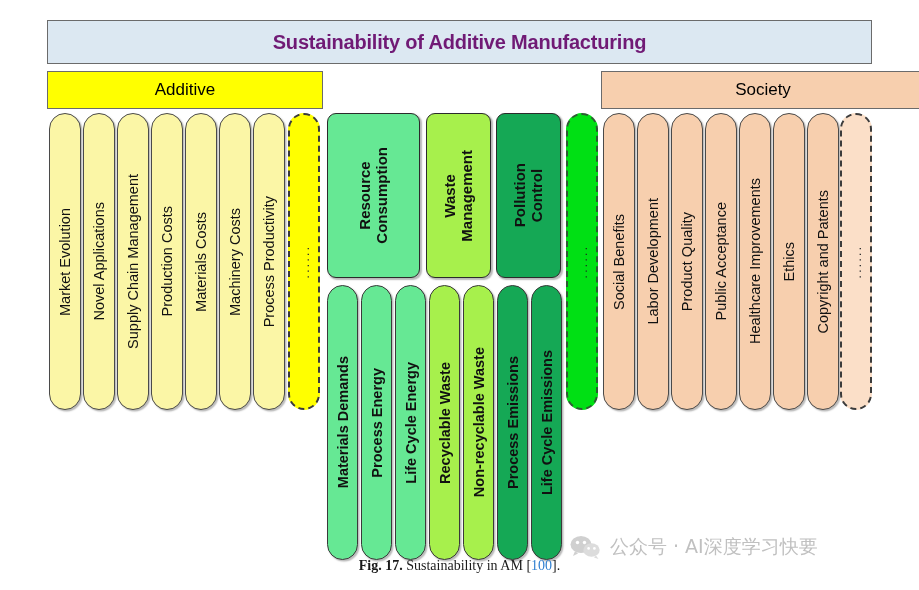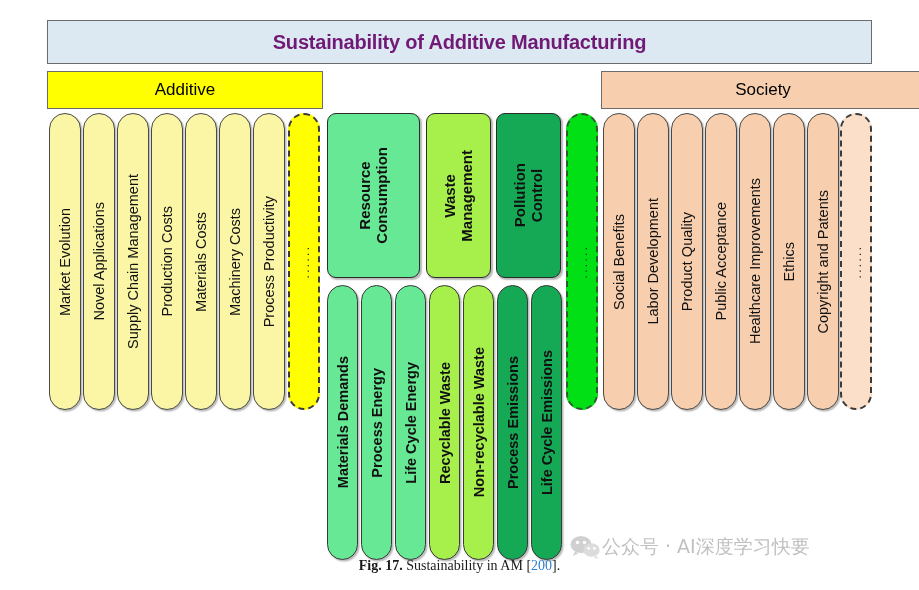--- a/index.html
+++ b/index.html
@@ -200,21 +200,21 @@
   .caption .fig-label { font-weight: bold; }
   .caption .fig-ref   { color: #2f7fd0; }
 
   
   .watermark {
     position: absolute;
     left: 570px;
     top: 534px;
     display: flex;
     align-items: center;
-    gap: 2px;
+    gap: 10px;
     opacity: 0.72;
   }
   .watermark .wm-text {
     font-size: 19px;
     color: #a8a8a8;
     font-family: "DejaVu Sans", sans-serif;
     white-space: nowrap;
   }
   .wechat-icon { width: 30px; height: 24px; position: relative; }
 </style>
@@ -348,14 +348,14 @@
       <polygon points="26,20.5 28.5,24 24,22.5" fill="#cfcfcf"></polygon>
       <circle cx="18.6" cy="13.4" r="1.35" fill="#ffffff"></circle>
       <circle cx="24.4" cy="13.4" r="1.35" fill="#ffffff"></circle>
     </svg>
   </span>
   <span class="wm-text">公众号 · AI深度学习快要</span>
 </div>
 
 <div class="caption">
   <span class="fig-label">Fig. 17.</span>
-  <span>Sustainability in AM [</span><span class="fig-ref">200</span><span>].</span>
+  <span>Sustainability in AM [</span><span class="fig-ref">100</span><span>].</span>
 </div>
 
 </body></html>

